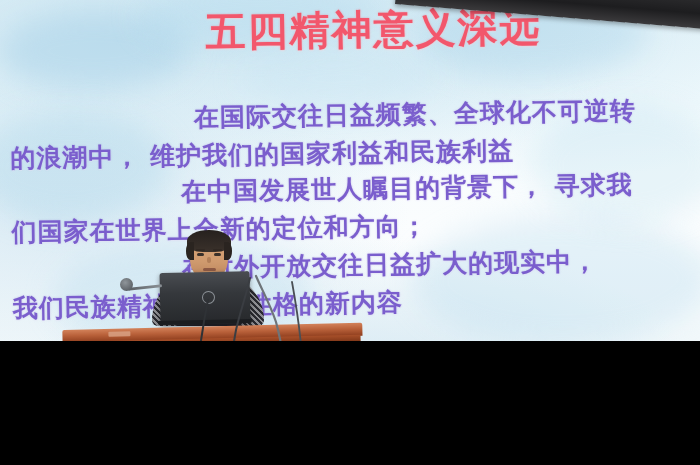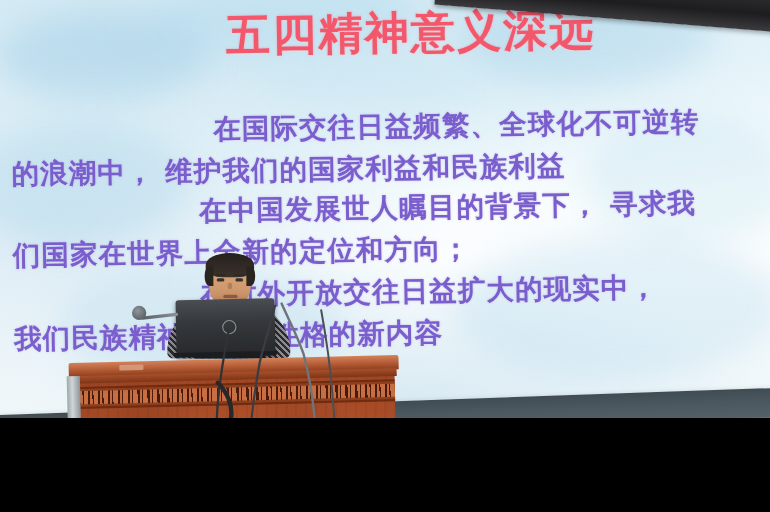--- a/index.html
+++ b/index.html
@@ -1,17 +1,17 @@
 <!DOCTYPE html>
 <html><head>
 <meta charset="utf-8">
 <style>
   html,body{margin:0;padding:0;background:#000;}
   #scene{
-    position:relative;width:700px;height:380px;overflow:hidden;
+    position:relative;width:700px;height:341px;overflow:hidden;
     font-family:"DejaVu Sans","Liberation Sans",sans-serif;
     background:#0f172a;
   }
 
   
   .wall{
     position:absolute;left:0;top:0;width:700px;height:465px;
     background:linear-gradient(180deg,#e8eff3 0%,#e3ecf1 70%,#dfe7ec 100%);
   }
 

